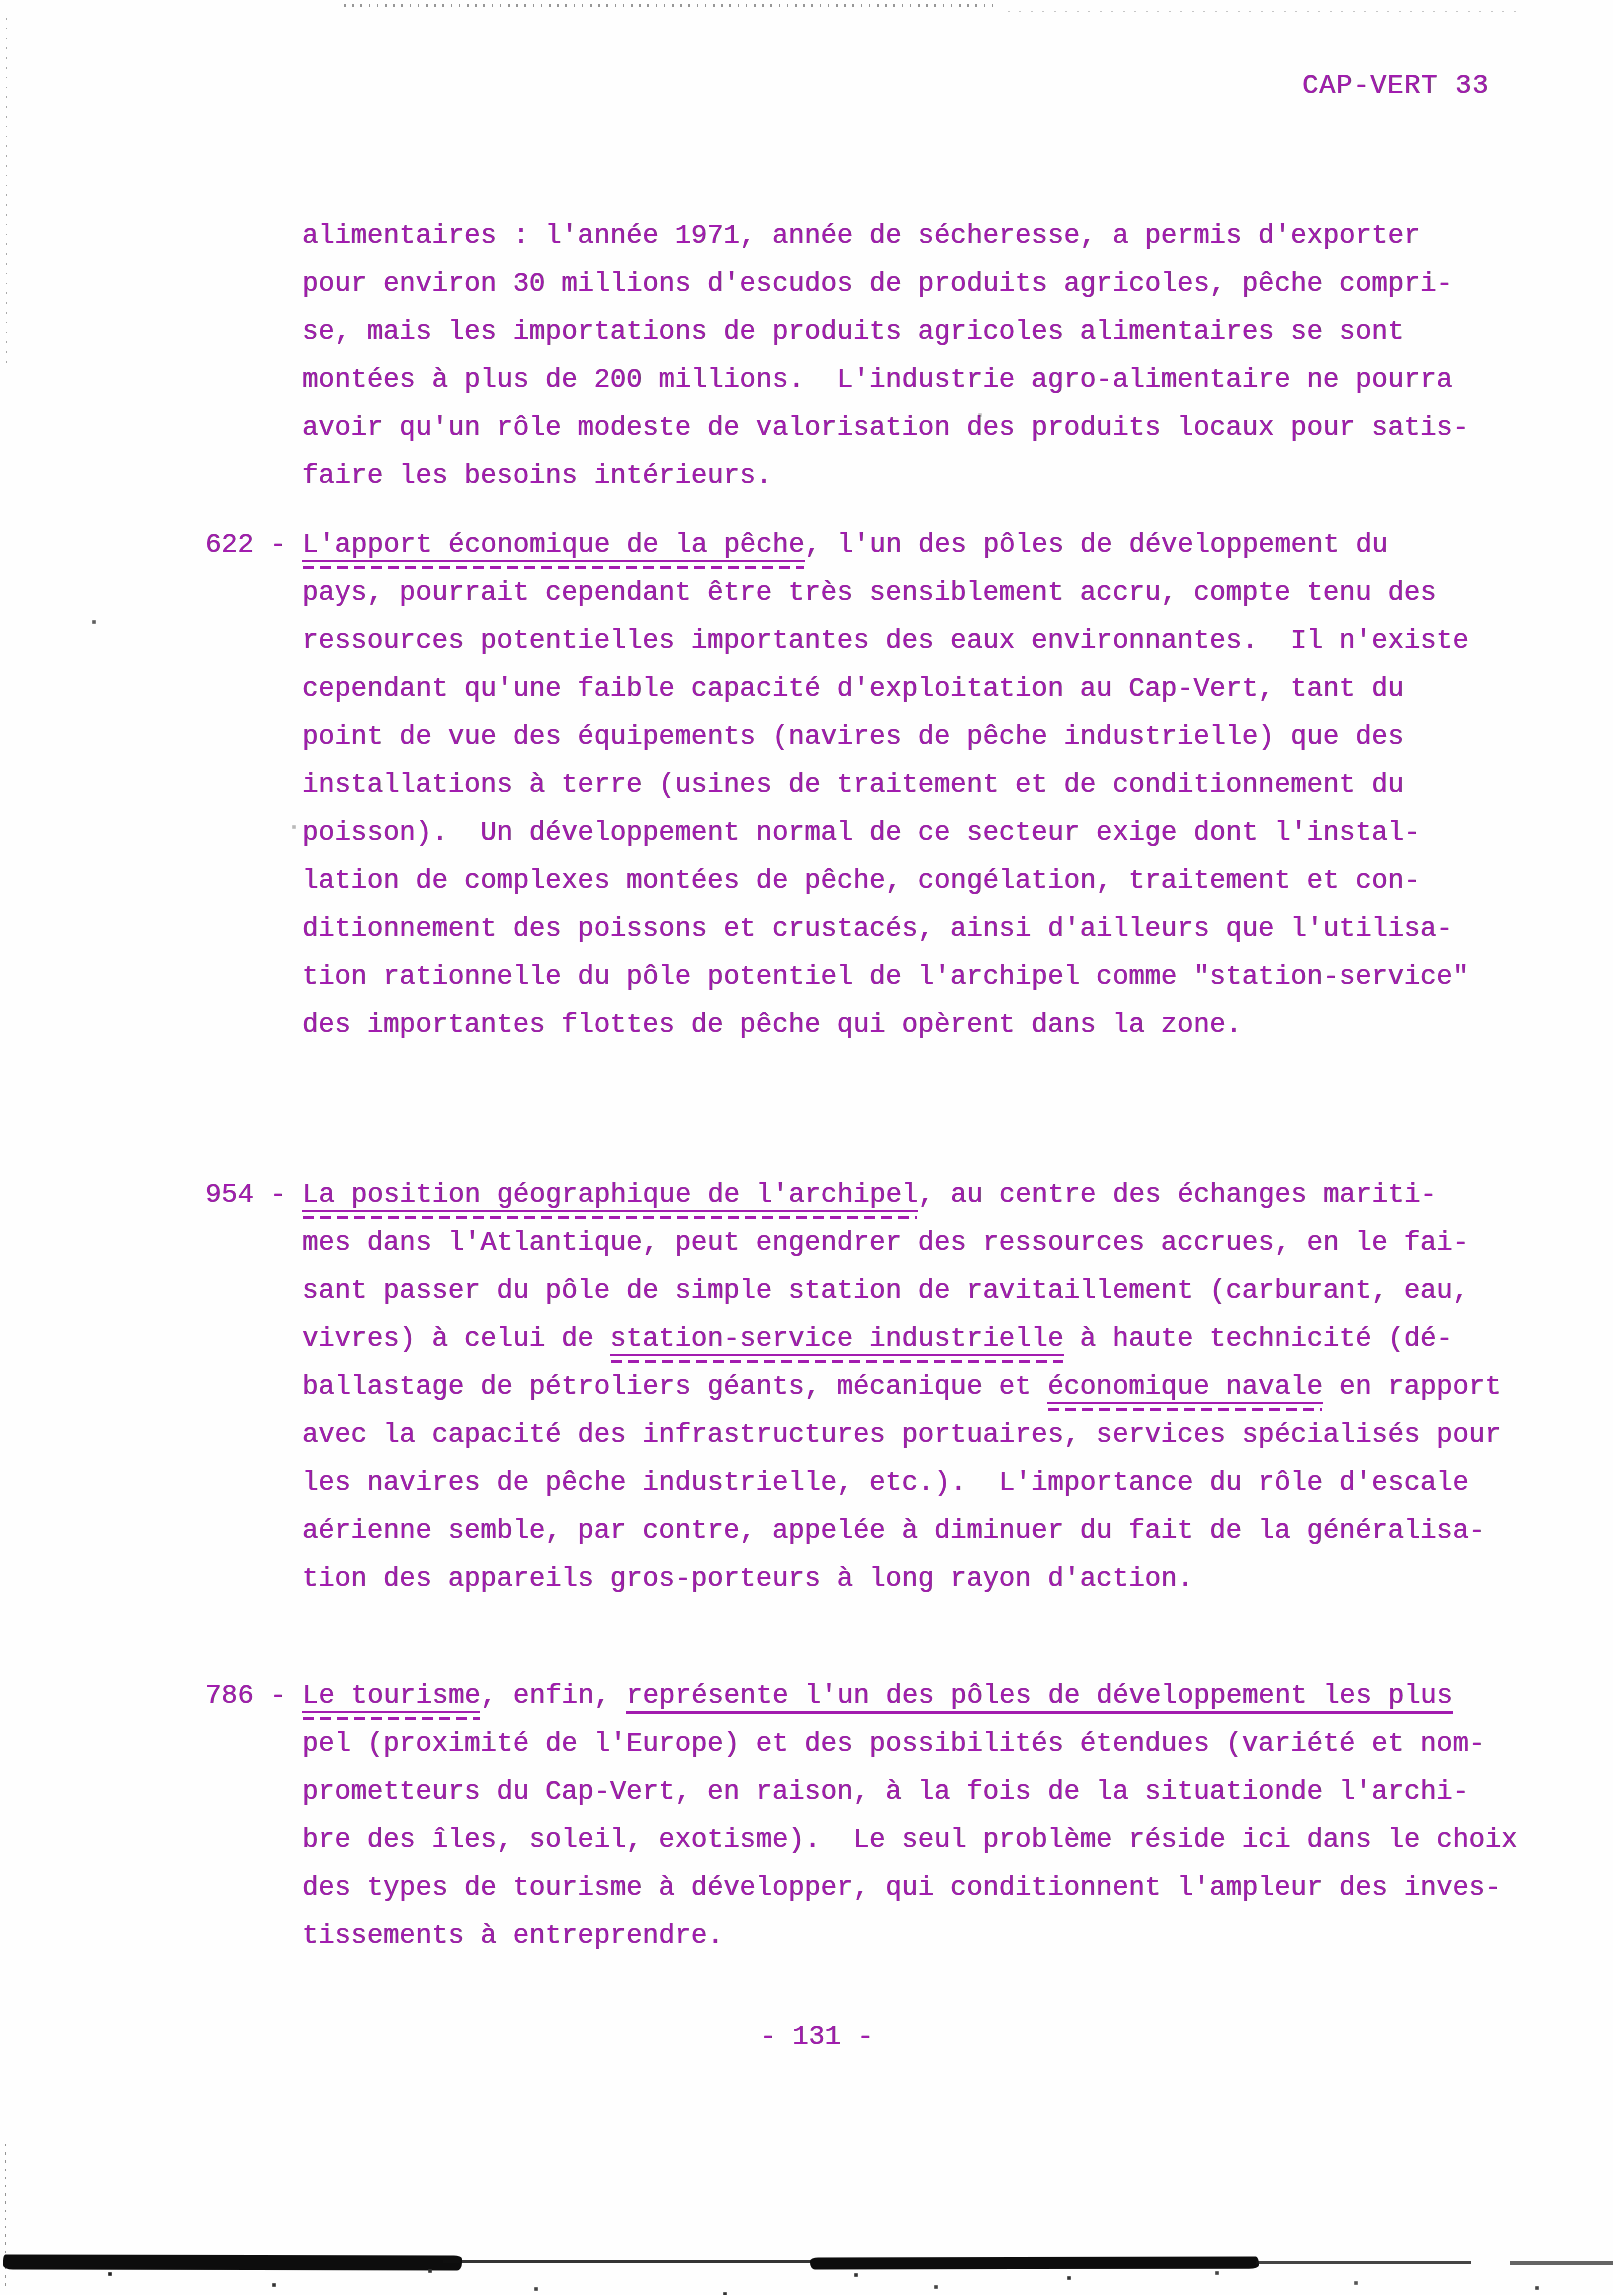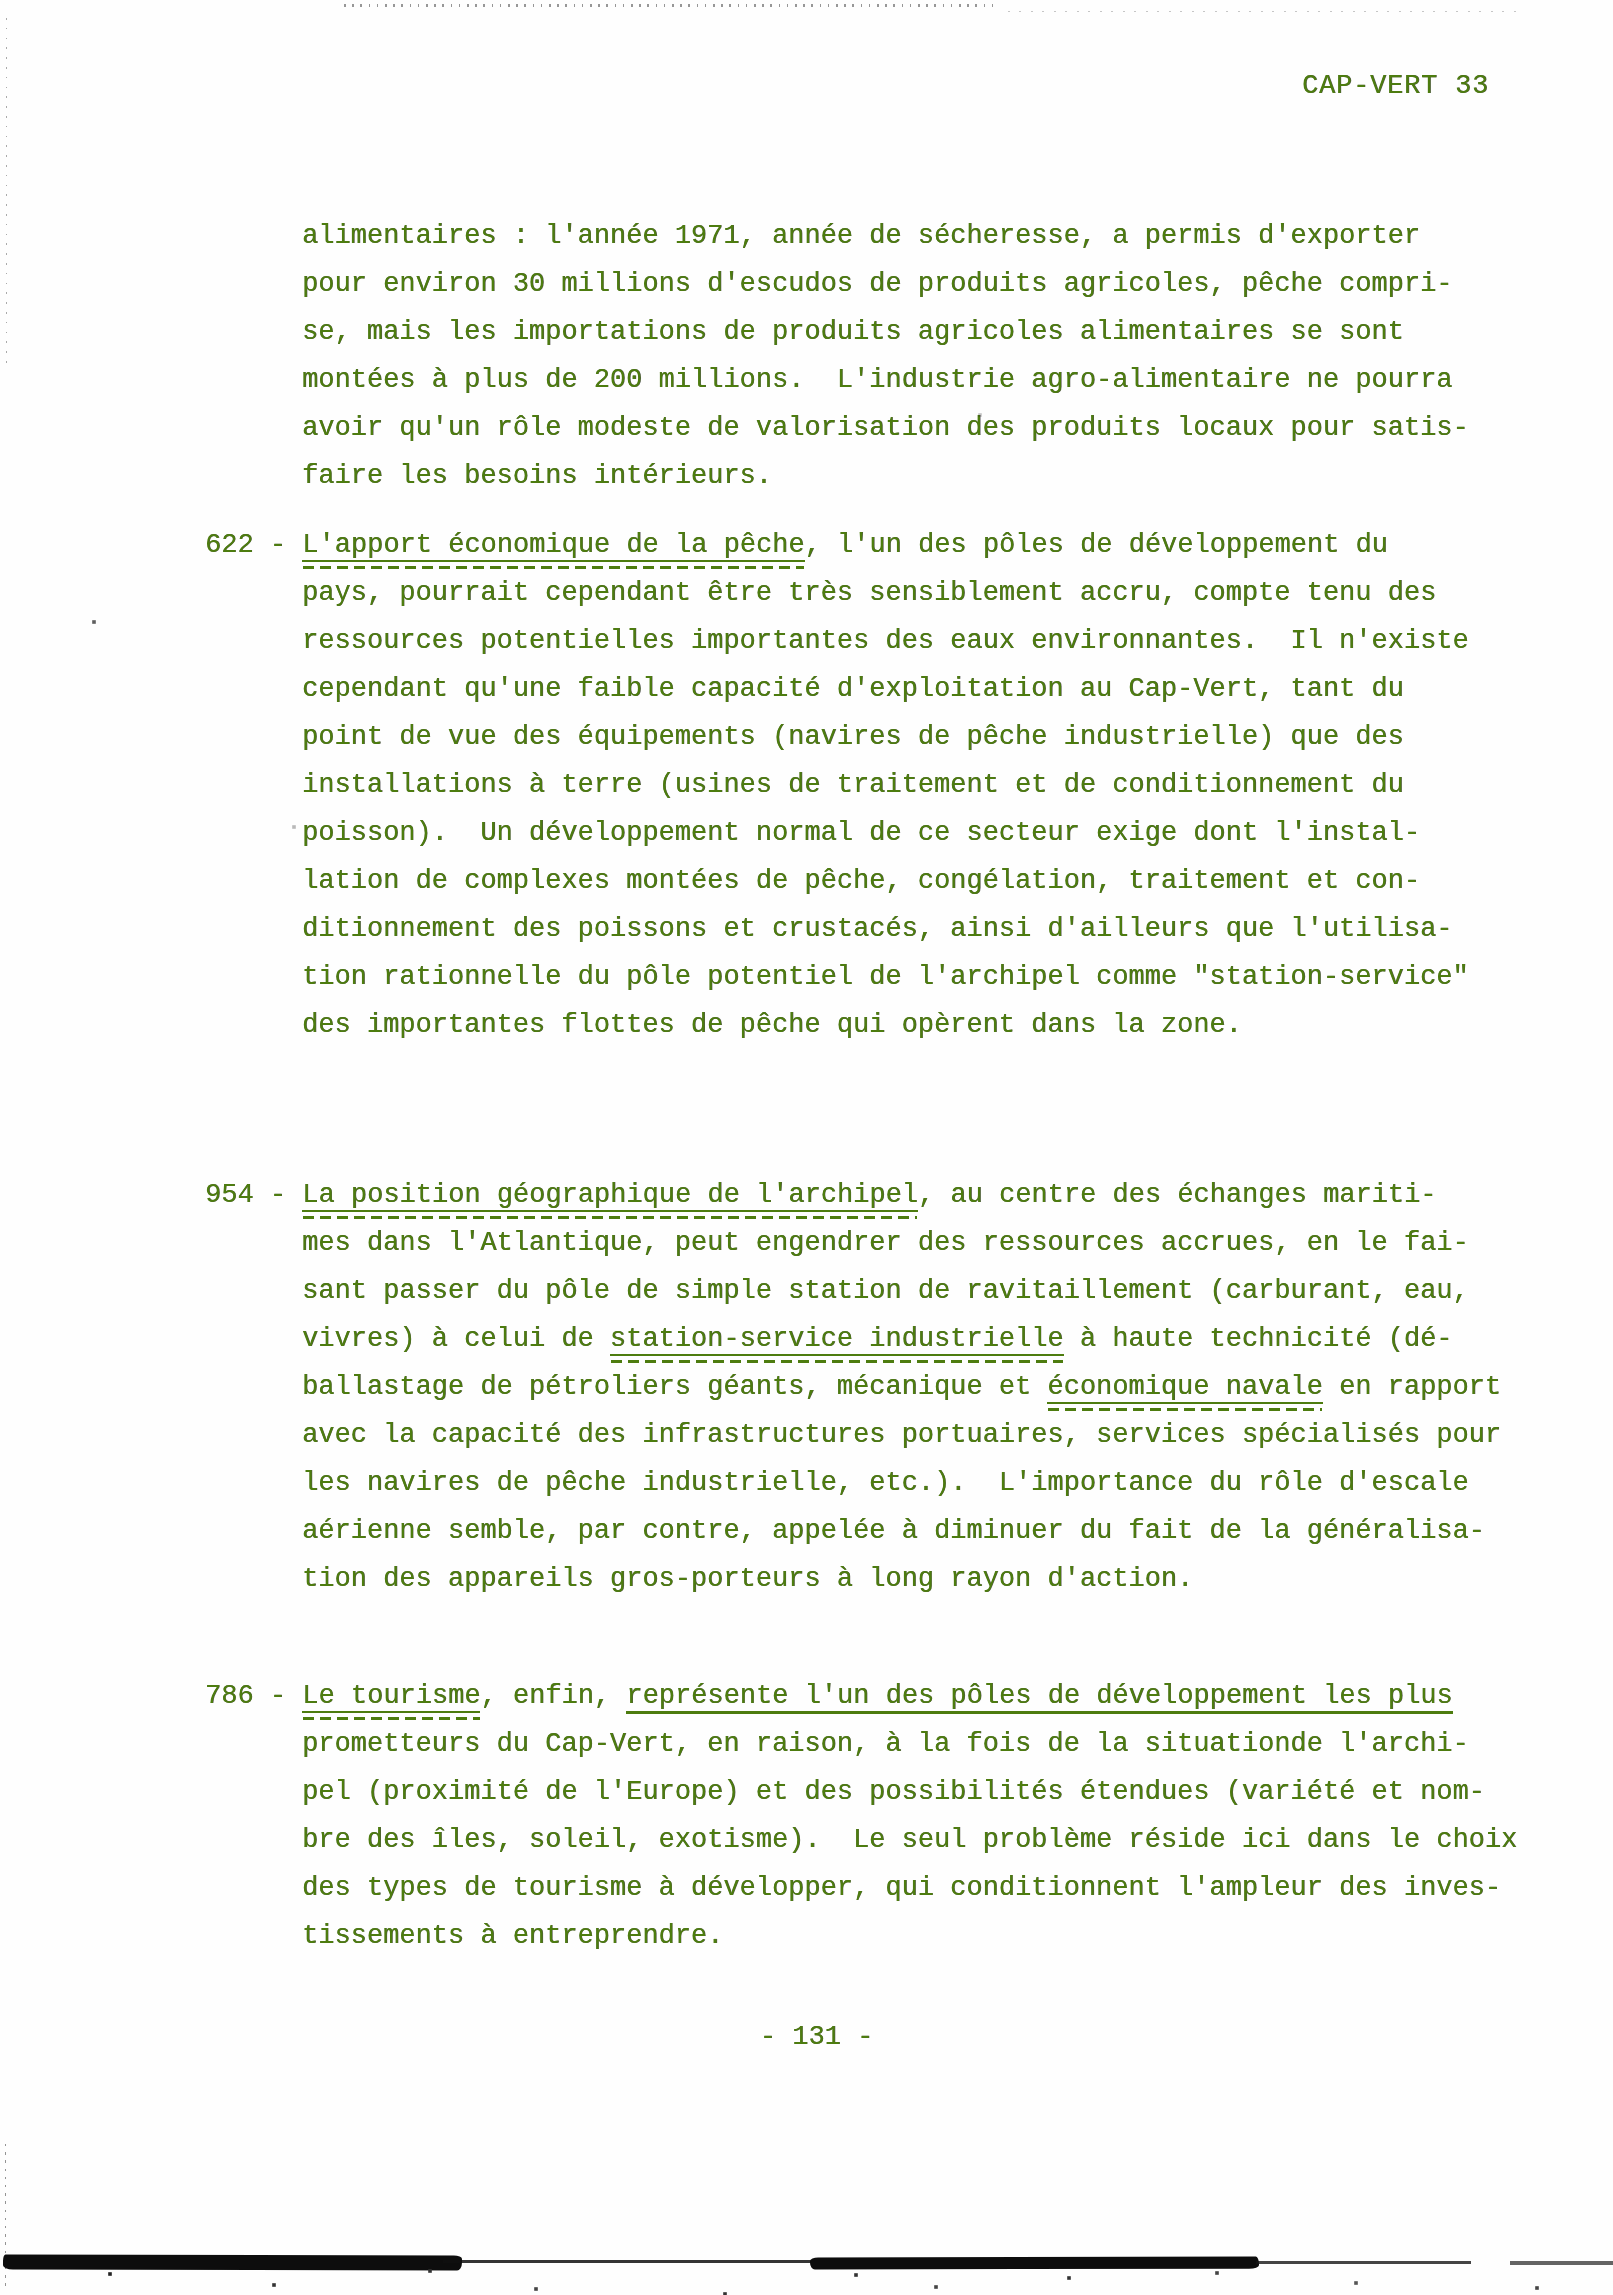--- a/index.html
+++ b/index.html
@@ -1,21 +1,21 @@
 <!DOCTYPE html>
 <html style="font-size:13px"><head>
 <meta charset="utf-8">
 <title>CAP-VERT 33</title>
 <style>
   html,body { margin:0; padding:0; background:#e8e8e8; }
   .page {
     position:relative; width:1613px; height:2295px;
     background:#fefefe; overflow:hidden;
     font-family:"Liberation Mono","DejaVu Sans Mono",monospace;
-    color:#4d7c0f; font-size:27px;
+    color:#a21caf; font-size:27px;
     text-shadow:0.4px 0 0 rgba(26,26,26,0.75);
   }
   .running-head { position:absolute; top:71px; left:1302px; white-space:pre; letter-spacing:0.8px; }
   .para { position:absolute; left:205px; width:1345px; }
   .line { white-space:pre; line-height:48px; height:48px; }
   .indent .line { padding-left:97px; }
   .section .line { padding-left:97px; }
   .section .line.first { padding-left:0; }
   .u1 { position:relative; border-bottom:2.5px solid currentColor;font-family:Liberation Mono, monospace; }
   .u1::after {
@@ -89,22 +89,22 @@
     <div class="line"><span>vivres) à celui de </span><span class="u1">station-service industrielle</span><span> à haute technicité (dé-</span></div>
     <div class="line"><span>ballastage de pétroliers géants, mécanique et </span><span class="u1">économique navale</span><span> en rapport</span></div>
     <div class="line"><span>avec la capacité des infrastructures portuaires, services spécialisés pour</span></div>
     <div class="line"><span>les navires de pêche industrielle, etc.).  L'importance du rôle d'escale</span></div>
     <div class="line"><span>aérienne semble, par contre, appelée à diminuer du fait de la généralisa-</span></div>
     <div class="line"><span>tion des appareils gros-porteurs à long rayon d'action.</span></div>
   </div>
 
   <div class="para section" style="top:1672px;">
     <div class="line first"><span class="num">786 - </span><span class="u1">Le tourisme</span><span>, enfin, </span><span class="u2">représente l'un des pôles de développement les plus</span></div>
+    <div class="line"><span>pel (proximité de l'Europe) et des possibilités étendues (variété et nom-</span></div>
     <div class="line"><span>prometteurs du Cap-Vert, en raison, à la fois de la situationde l'archi-</span></div>
-    <div class="line"><span>pel (proximité de l'Europe) et des possibilités étendues (variété et nom-</span></div>
     <div class="line"><span>bre des îles, soleil, exotisme).  Le seul problème réside ici dans le choix</span></div>
     <div class="line"><span>des types de tourisme à développer, qui conditionnent l'ampleur des inves-</span></div>
     <div class="line"><span>tissements à entreprendre.</span></div>
   </div>
 
   <div class="footer">- 131 -</div>
 
   <div class="artifact noise-top-a"></div>
   <div class="artifact noise-top-b"></div>
   <div class="artifact noise-left-a"></div>

